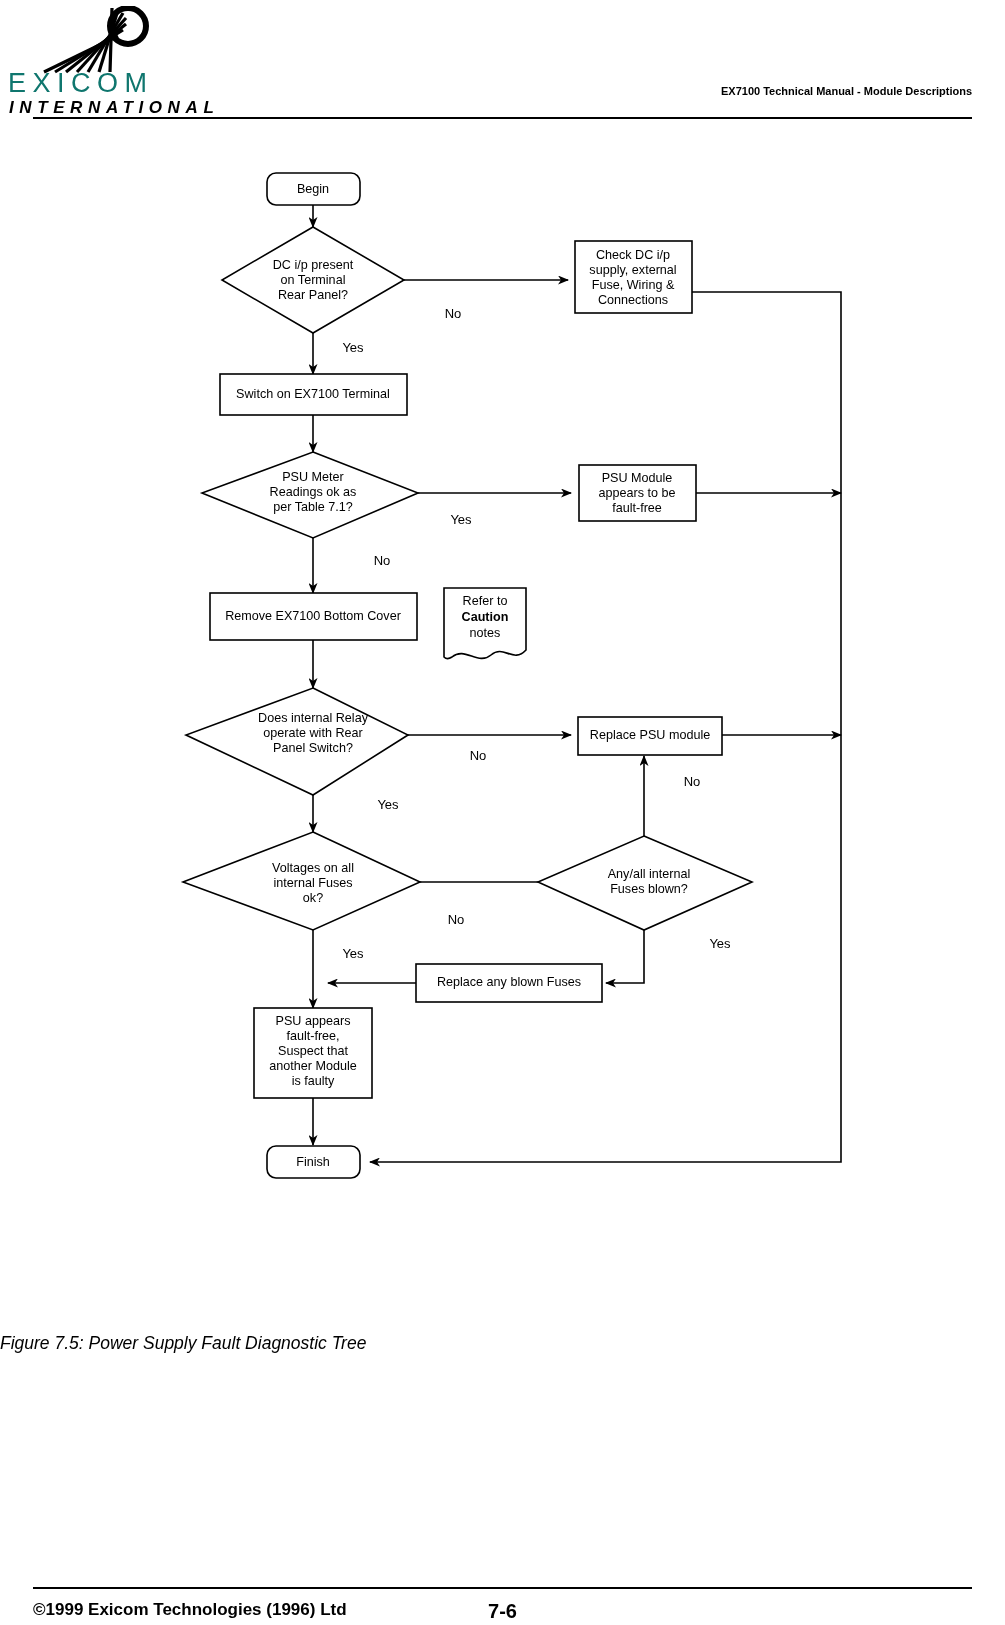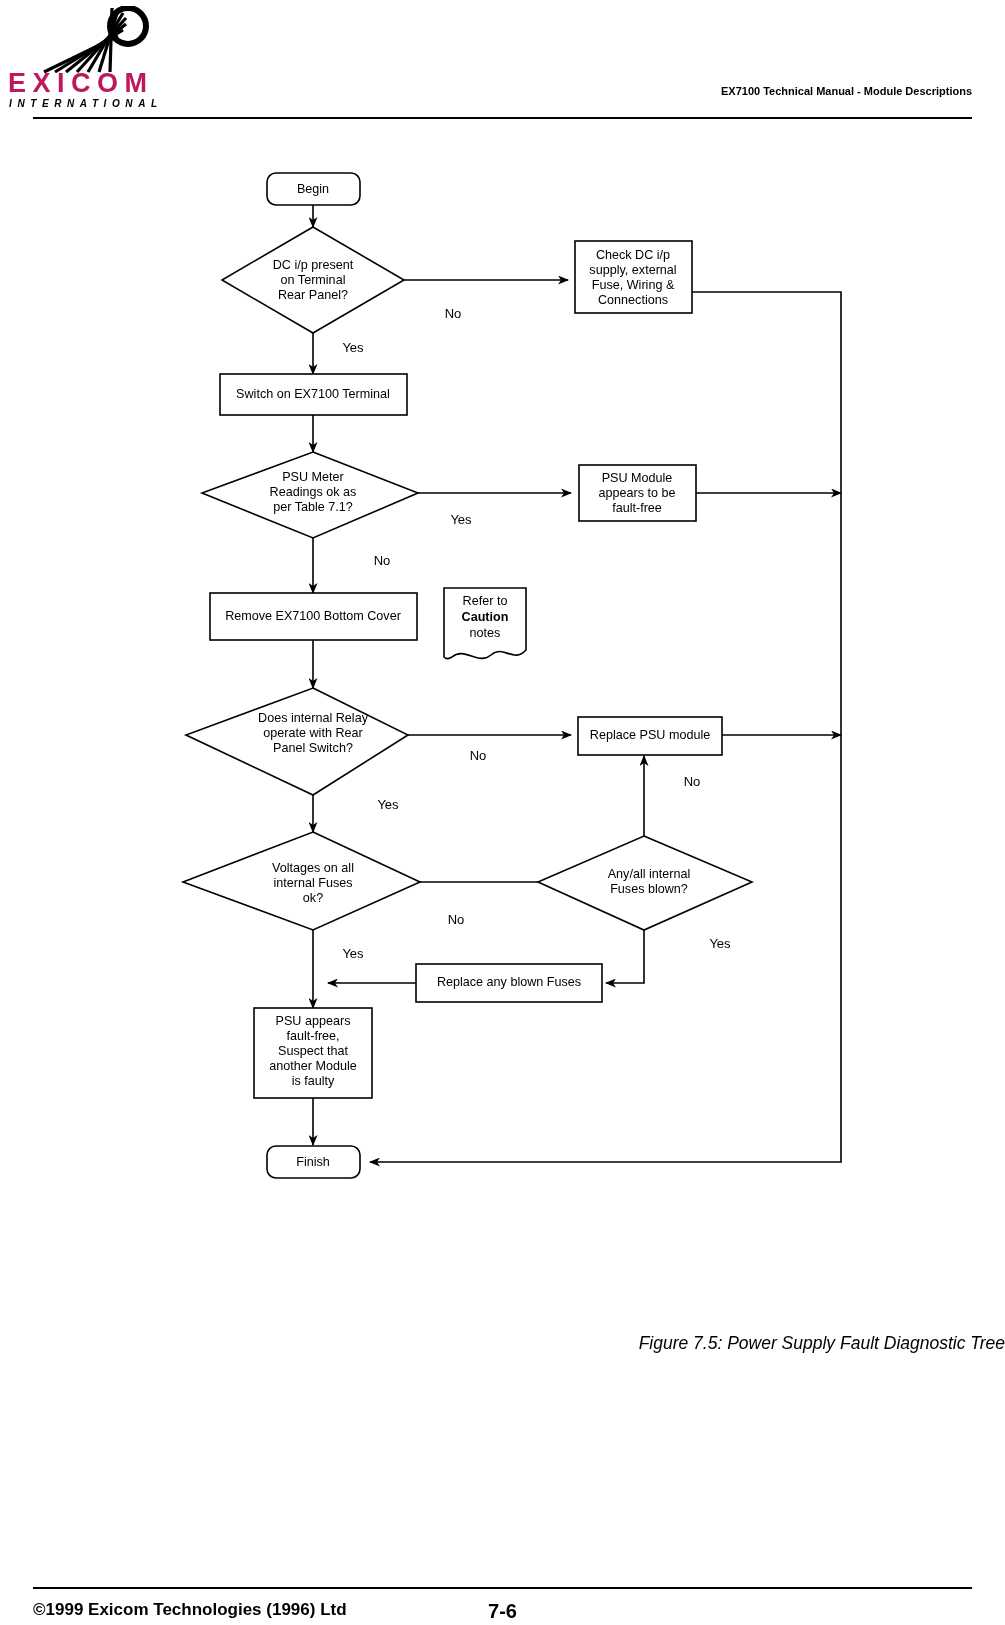--- a/index.html
+++ b/index.html
@@ -32,30 +32,30 @@
   }
   #logo-mark {
     position: absolute;
     left: 14px; top: 0px;
   }
   #logo-wordmark {
     position: absolute;
     left: 0px; top: 62px;
     font-family: "Liberation Sans", sans-serif;
     font-size: 27px;
-    font-weight: 700;
+    font-weight: 400;
     letter-spacing: 6.5px;
     line-height: 30px;
-    color: #be185d;
+    color: #0f766e;
   }
   #logo-subwordmark {
     position: absolute;
     left: 1px; top: 92px;
     font-family: "Liberation Sans", sans-serif;
-    font-size: 10px;
+    font-size: 17px;
     font-weight: 700;
     font-style: italic;
     letter-spacing: 5.6px;
     color: #000;
   }
   #header-title {
     position: absolute;
     right: 33px;
     top: 85px;
     font-size: 11px;
@@ -95,21 +95,21 @@
     fill: #000000;
     text-anchor: middle;
   }
 
   
   #figure-caption {
     position: absolute;
     left: 0;
     top: 1333px;
     width: 1005px;
-    text-align: right;
+    text-align: left;
     font-size: 17.5px;
     font-style: italic;
   }
 
   
   #page-footer {
     position: absolute;
     left: 0;
     top: 1540px;
     width: 1005px;

